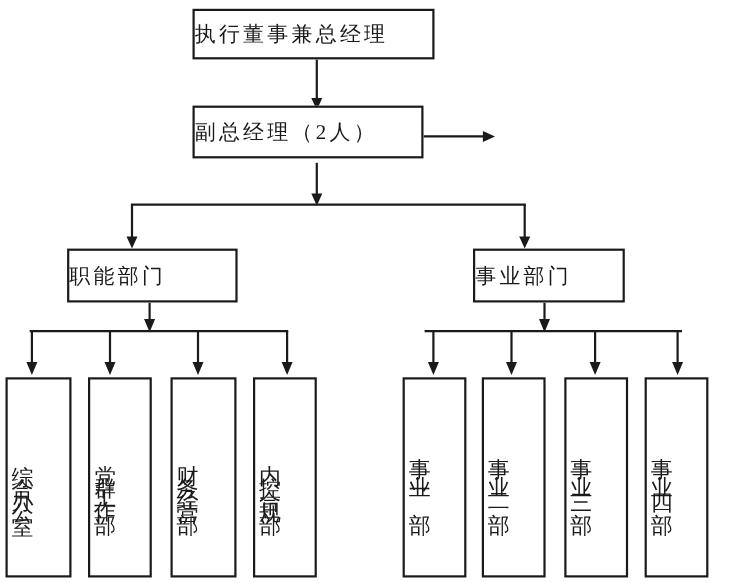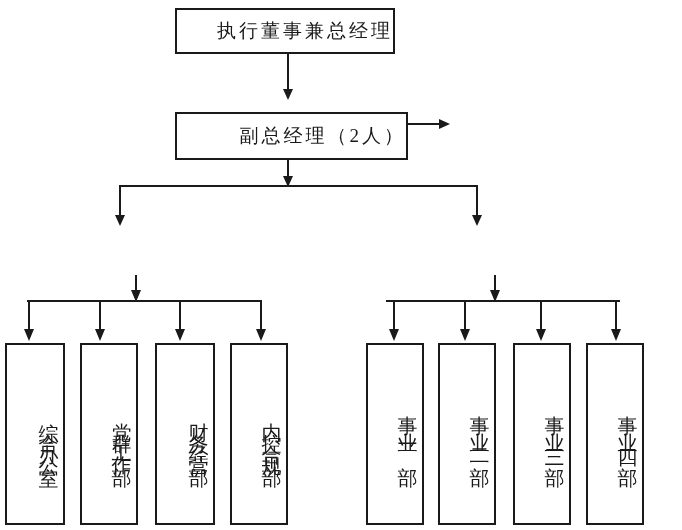--- a/index.html
+++ b/index.html
@@ -19,21 +19,21 @@
   }
   .connectors line { stroke: #1a1a1a; stroke-width: 2; }
   .connectors polygon { fill: #1a1a1a; stroke: none; }
   .node {
     position: absolute;
     box-sizing: border-box;
     border: 2px solid #1a1a1a;
     background: #ffffff;
     display: flex;
     align-items: center;
-    justify-content: flex-end;
+    justify-content: flex-start;
     font-size: 19px;
     letter-spacing: 3px;
     white-space: nowrap;
     z-index: 2;
   }
   .node .lbl { display: inline-block; }
   .vert { font-size: 20px; letter-spacing: 0; }
   .vert .lbl {
     writing-mode: vertical-rl;
     text-orientation: upright;
@@ -115,24 +115,30 @@
     <g>
       <line x1="616" y1="301" x2="616" y2="330"></line>
       <polygon points="611,329 621,329 616,341"></polygon>
     </g>
   </svg>
 
   <div class="node" style="left:175px; top:8px; width:220px; height:46px">
     <span class="lbl">执行董事兼总经理</span>
   </div>
 
-  <div class="node" style="left:175px; top:112px; width:233px; height:48px">
+  <div class="node" style="left:175px; top:96px; width:210px; height:48px">
     <span class="lbl">副总经理（2人）</span>
   </div>
 
+  <div class="node" style="left:61px; top:226px; width:155px; height:49px">
+    <span class="lbl">职能部门</span>
+  </div>
+  <div class="node" style="left:430px; top:226px; width:138px; height:49px">
+    <span class="lbl">事业部门</span>
+  </div>
 
   <div class="node vert" style="left:5px; top:343px; width:60px; height:182px">
     <span class="lbl">综合办公室</span>
   </div>
   <div class="node vert" style="left:80px; top:343px; width:58px; height:182px">
     <span class="lbl">党群工作部</span>
   </div>
   <div class="node vert" style="left:155px; top:343px; width:60px; height:182px">
     <span class="lbl">财务经营部</span>
   </div>

